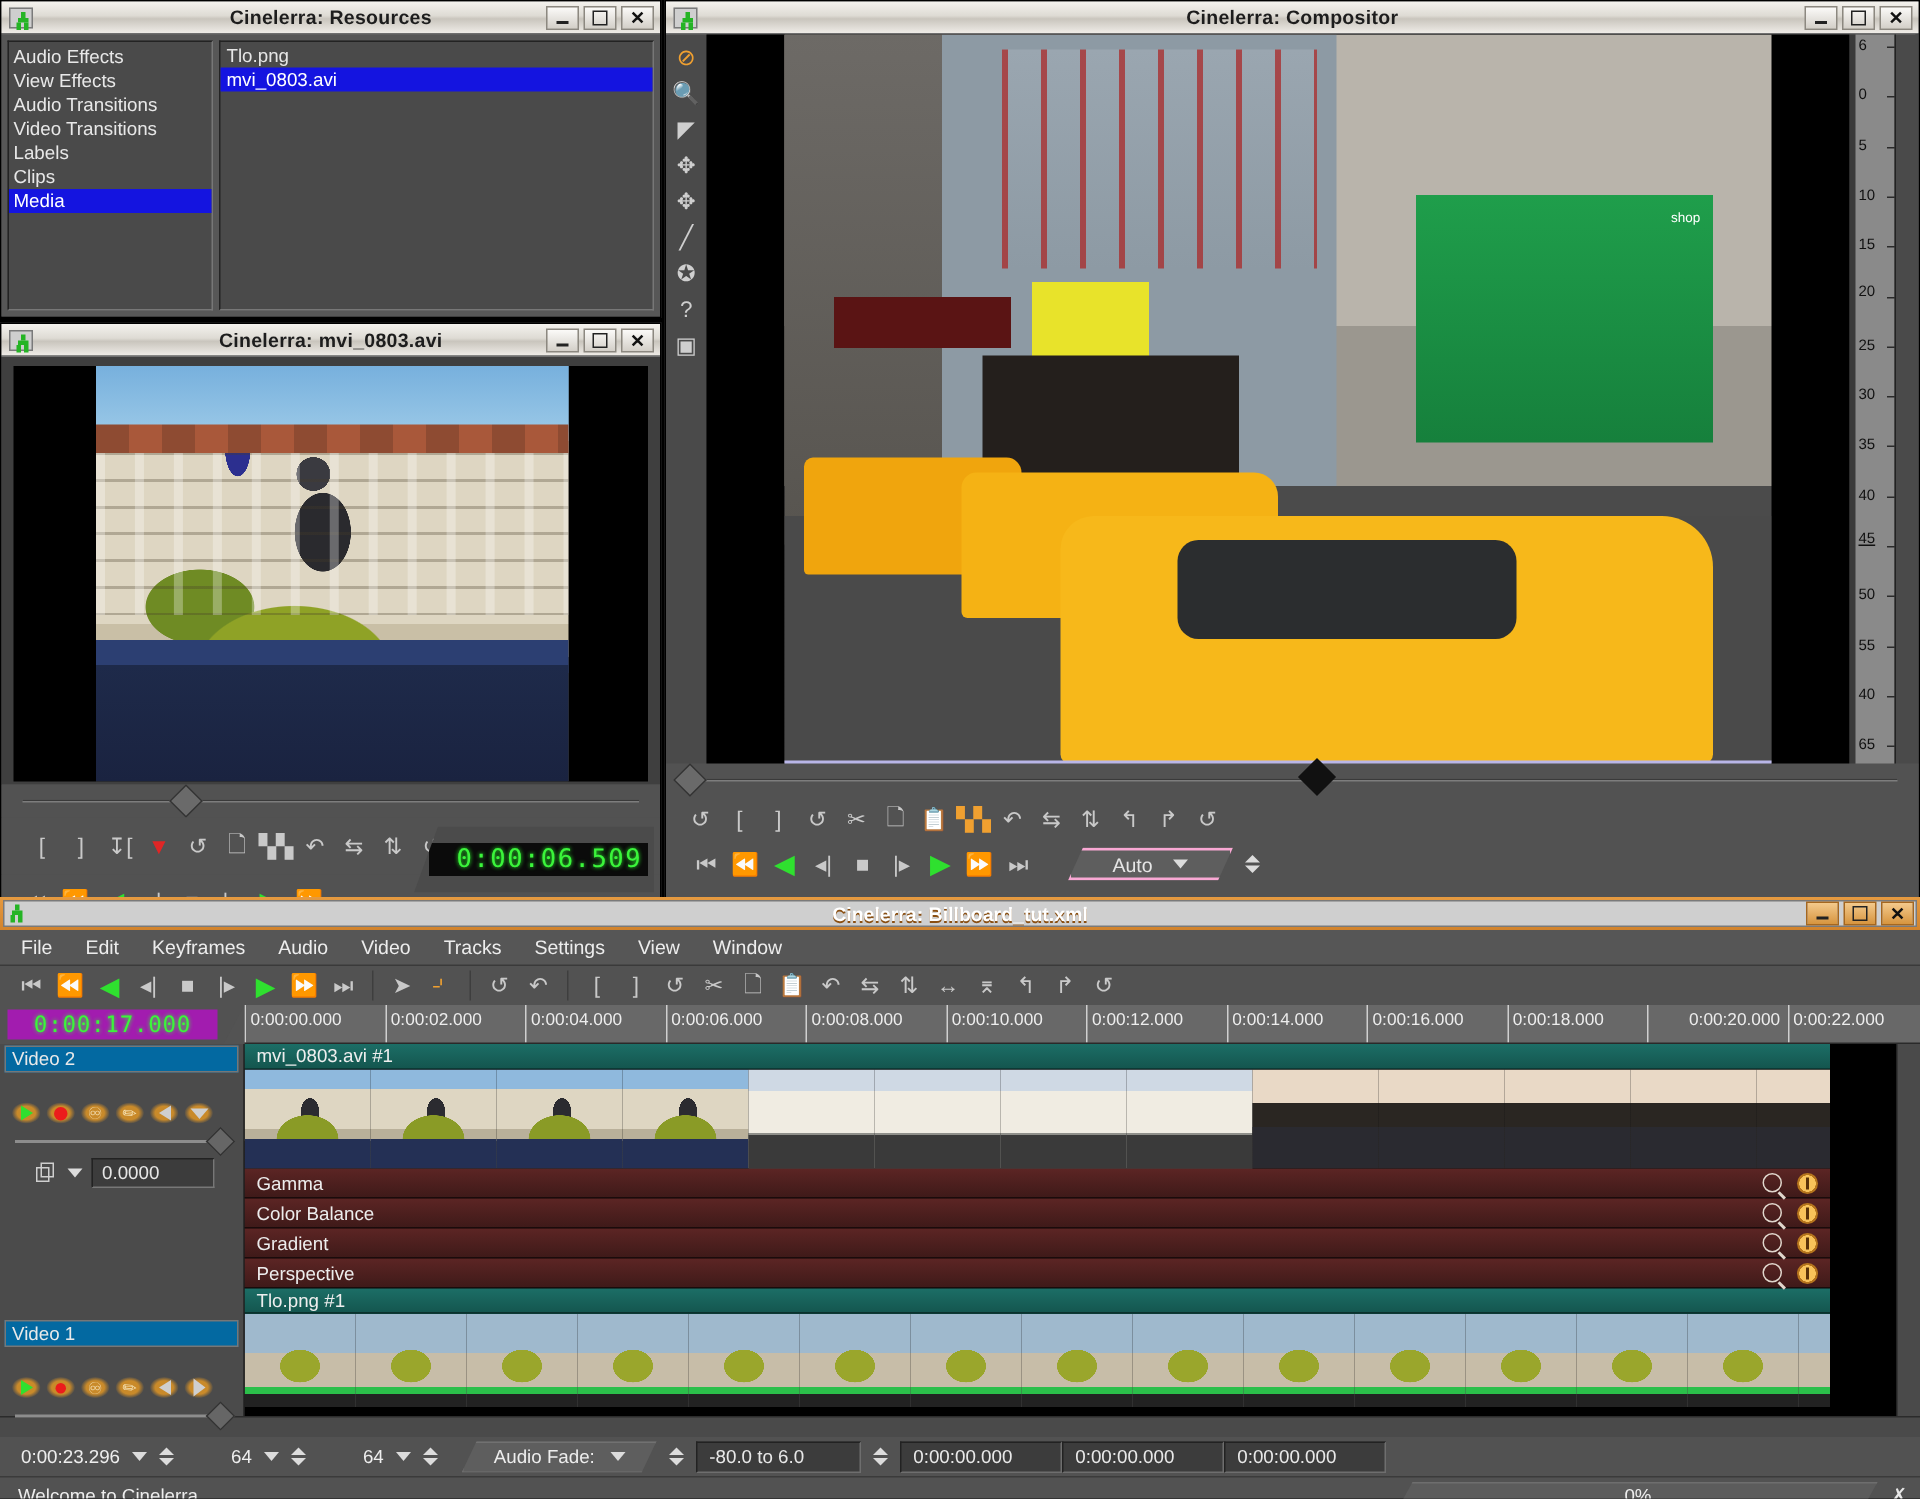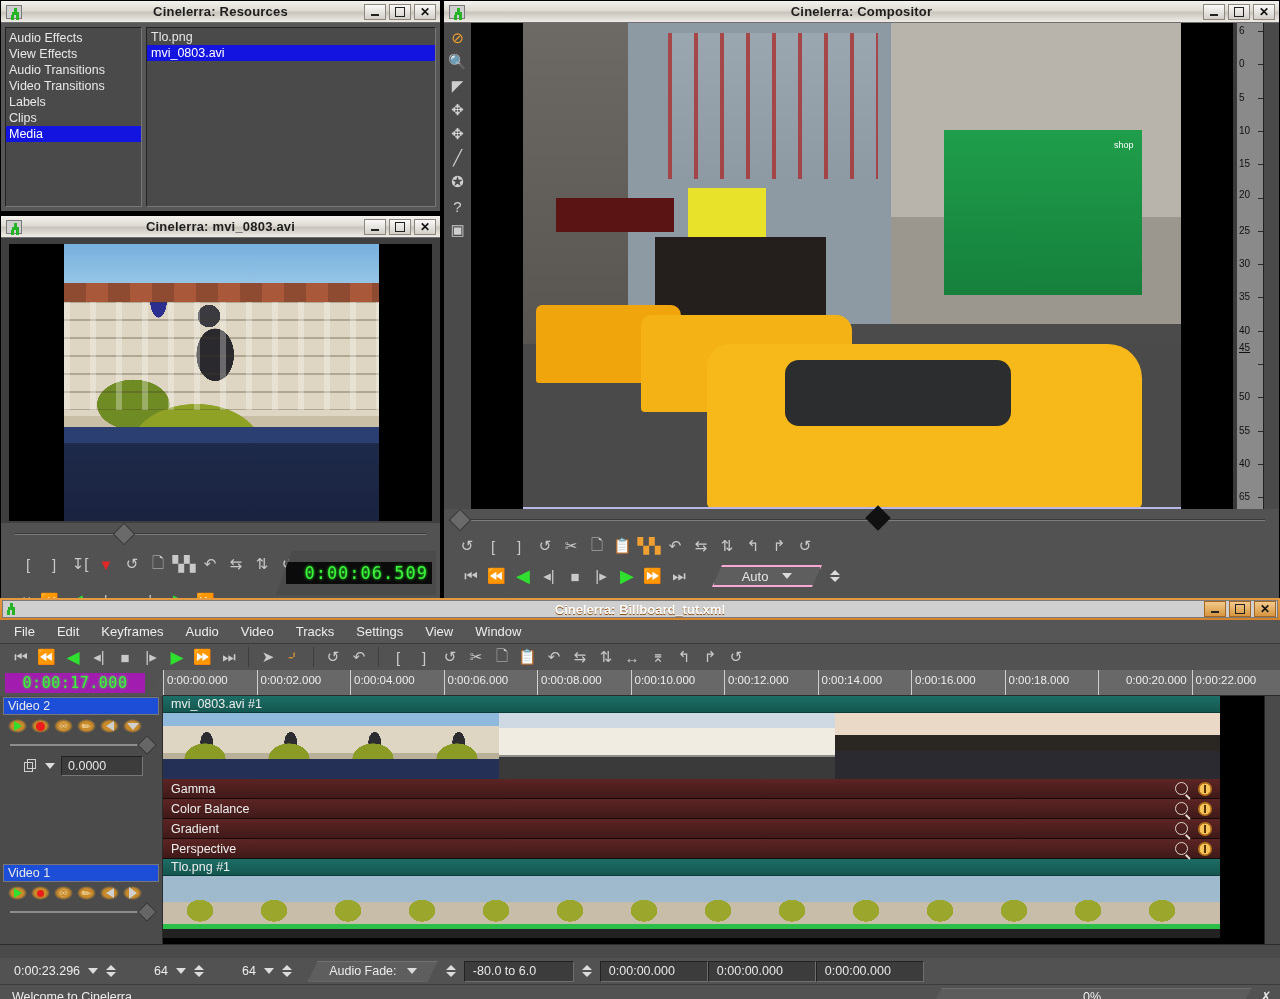--- a/index.html
+++ b/index.html
@@ -220,21 +220,21 @@
   .tl-lcd{ width:163px; background:#525252; display:flex; align-items:center; padding-left:5px;
     clip-path:polygon(0 0, 100% 0, calc(100% - 14px) 100%, 0 100%);}
   .tl-lcd .glass{ width:140px;height:20px;background:#a21caf;display:flex;align-items:center;justify-content:center;
     font-family:"DejaVu Sans Mono",monospace;font-size:15px;color:#3bf53b;text-shadow:0 0 3px #2cff2c;letter-spacing:.5px;}
   .tl-ruler{ flex:1; position:relative; background:#686868; border-bottom:1px solid #2a2a2a; overflow:hidden;}
   .tl-ruler .tk{ position:absolute; top:0; bottom:0; width:1px; background:#cfcfcf;}
   .tl-ruler .lbl{ position:absolute; top:4px; color:#ededed; font-size:11.5px; white-space:nowrap;}
 
   .tracks-area{ display:flex; height:248px; background:#4b4b4b;}
   .track-panels{ width:163px; background:#4b4b4b; border-right:1px solid #2c2c2c;}
-  .tp-title{ height:18px; margin:1px 3px 0; background:#1d4ed8; border:1px solid #777; color:#e9e9e9; font-size:12.5px; line-height:16px; padding-left:4px;}
+  .tp-title{ height:18px; margin:1px 3px 16px; background:#0369a1; border:1px solid #777; color:#e9e9e9; font-size:12.5px; line-height:16px; padding-left:4px;}
   .tp-icons{ height:22px; display:flex; align-items:center; gap:4px; padding-left:8px;}
   .gbtn{ width:19px;height:14px;border-radius:50%; display:flex;align-items:center;justify-content:center;
      background:radial-gradient(ellipse at center,#c98a2a 0 45%, rgba(201,138,42,0) 72%); font-size:10px;}
   .gbtn .g{width:0;height:0;border-left:8px solid #2fe02f;border-top:5px solid transparent;border-bottom:5px solid transparent;}
   .gbtn .r{width:9px;height:9px;border-radius:50%;background:#ec1c1c;}
   .gbtn .r.sm{width:7px;height:7px;}
   .gbtn .e{color:#f0d8a8;font-size:11px;}
   .gbtn .p{color:#f6e2b4;font-size:11px;transform:rotate(-40deg);}
   .spk{width:0;height:0;border-right:8px solid #cfcfcf;border-top:5px solid transparent;border-bottom:5px solid transparent;}
   .arw-d{width:0;height:0;border-top:7px solid #cfcfcf;border-left:6px solid transparent;border-right:6px solid transparent;}
@@ -488,21 +488,21 @@
           <div class="rtick" style="top: 281px; width: 10px;"></div>
           <div class="rtick" style="top: 287.6px; width: 10px;"></div>
           <div class="rtick" style="top: 294.2px; width: 10px;"></div>
           <div class="rtick" style="top: 300.8px; width: 10px;"></div>
           <div class="rnum" style="top: 302.7px;">40</div>
           <div class="rtick" style="top: 307.7px; width: 17px;"></div>
           <div class="rtick" style="top: 314.3px; width: 10px;"></div>
           <div class="rtick" style="top: 320.9px; width: 10px;"></div>
           <div class="rtick" style="top: 327.5px; width: 10px;"></div>
           <div class="rtick" style="top: 334.1px; width: 10px;"></div>
-          <div class="rnum" style="top: 320px; text-decoration: underline;">45</div>
+          <div class="rnum" style="top: 332px; text-decoration: underline;">45</div>
           <div class="rtick" style="top: 341px; width: 17px;"></div>
           <div class="rtick" style="top: 347.6px; width: 10px;"></div>
           <div class="rtick" style="top: 354.2px; width: 10px;"></div>
           <div class="rtick" style="top: 360.8px; width: 10px;"></div>
           <div class="rtick" style="top: 367.4px; width: 10px;"></div>
           <div class="rnum" style="top: 369.3px;">50</div>
           <div class="rtick" style="top: 374.3px; width: 17px;"></div>
           <div class="rtick" style="top: 380.9px; width: 10px;"></div>
           <div class="rtick" style="top: 387.5px; width: 10px;"></div>
           <div class="rtick" style="top: 394.1px; width: 10px;"></div>

